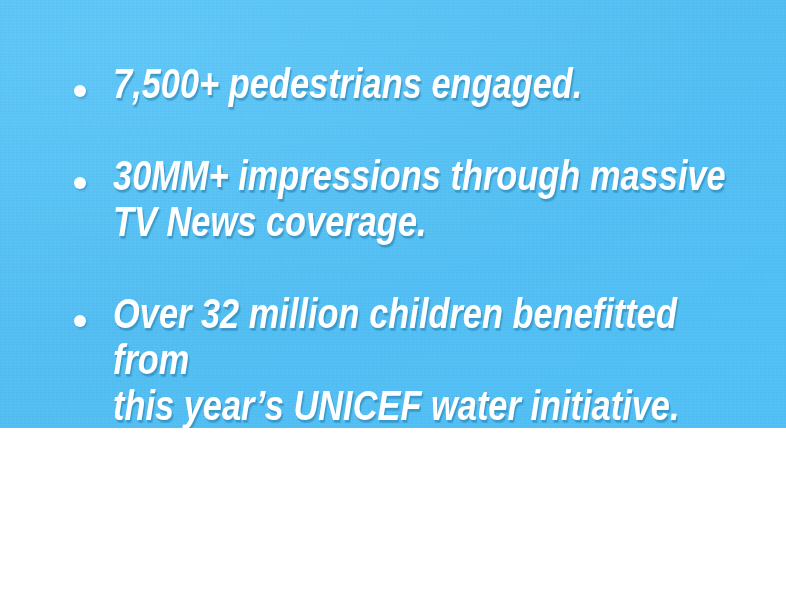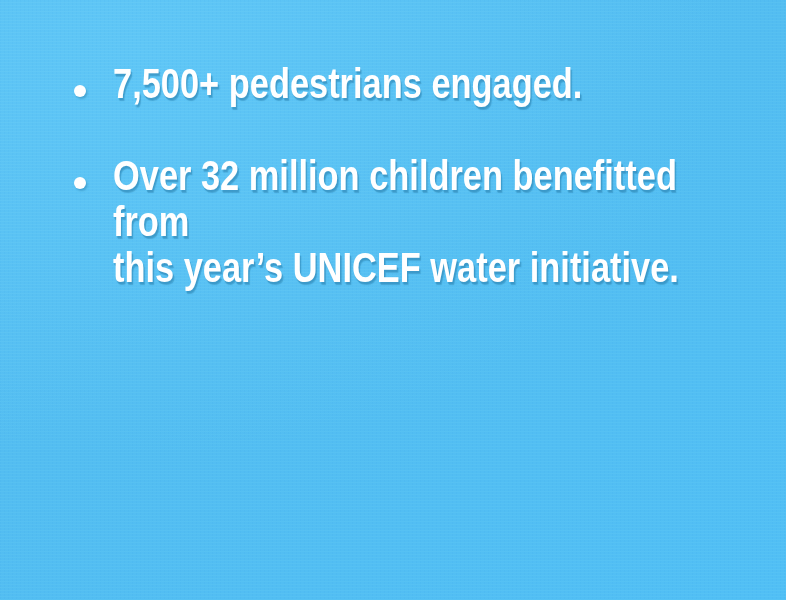--- a/index.html
+++ b/index.html
@@ -12,27 +12,28 @@
     width: 786px;
     height: 600px;
     overflow: hidden;
     font-family: "Liberation Sans", sans-serif;
   }
 
   
   .slide {
     position: relative;
     width: 786px;
-    height: 600px;
+    height: 428px;
     box-sizing: border-box;
     background: #55bef2;
     background-image:
       radial-gradient(ellipse 120% 110% at 18% 8%, #5fc6f6 0%, rgba(95,198,246,0) 62%),
       linear-gradient(150deg, #57c0f3 0%, #53bdf1 45%, #51bff5 100%);
     overflow: hidden;
+    font-style: italic;
   }
 
   
   .slide::after {
     content: "";
     position: absolute;
     inset: 0;
     pointer-events: none;
     opacity: .055;
     background-image:
@@ -98,20 +99,25 @@
 
 <div class="slide">
 
   <ul class="bullet-list">
 
     <li class="bullet-item">
       <span class="bullet-marker"></span>
       <span class="bullet-text">7,500+ pedestrians engaged.</span>
     </li>
 
+    <li class="bullet-item">
+      <span class="bullet-marker"></span>
+      <span class="bullet-text">30MM+ impressions through massive
+TV News coverage.</span>
+    </li>
 
 
     <li class="bullet-item">
       <span class="bullet-marker"></span>
       <span class="bullet-text">Over 32 million children benefitted from
 this year’s UNICEF water initiative.</span>
     </li>
 
   </ul>
 

